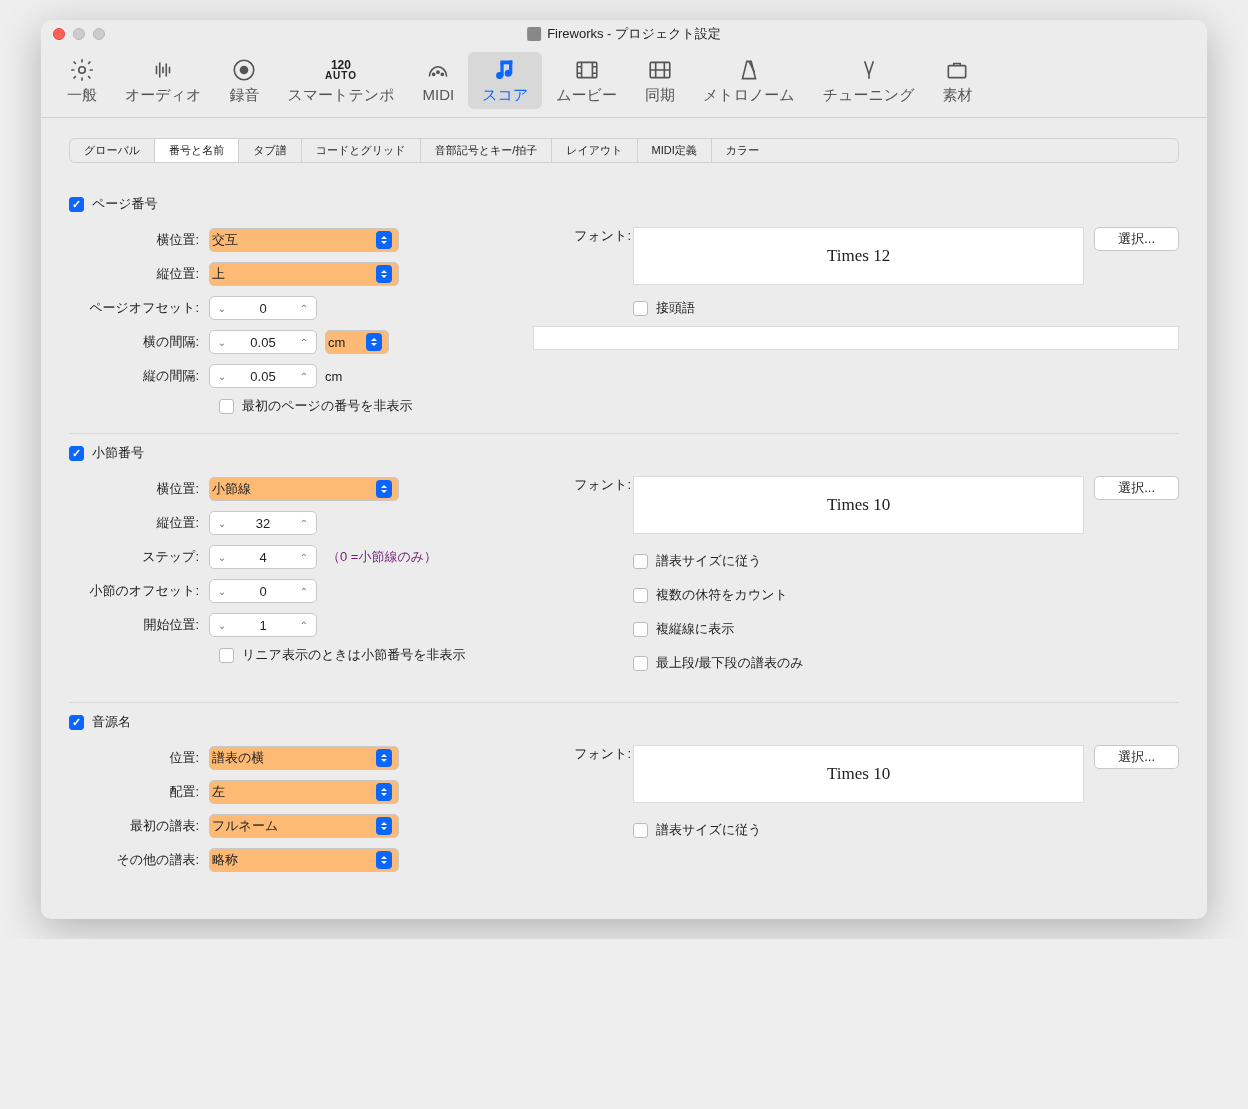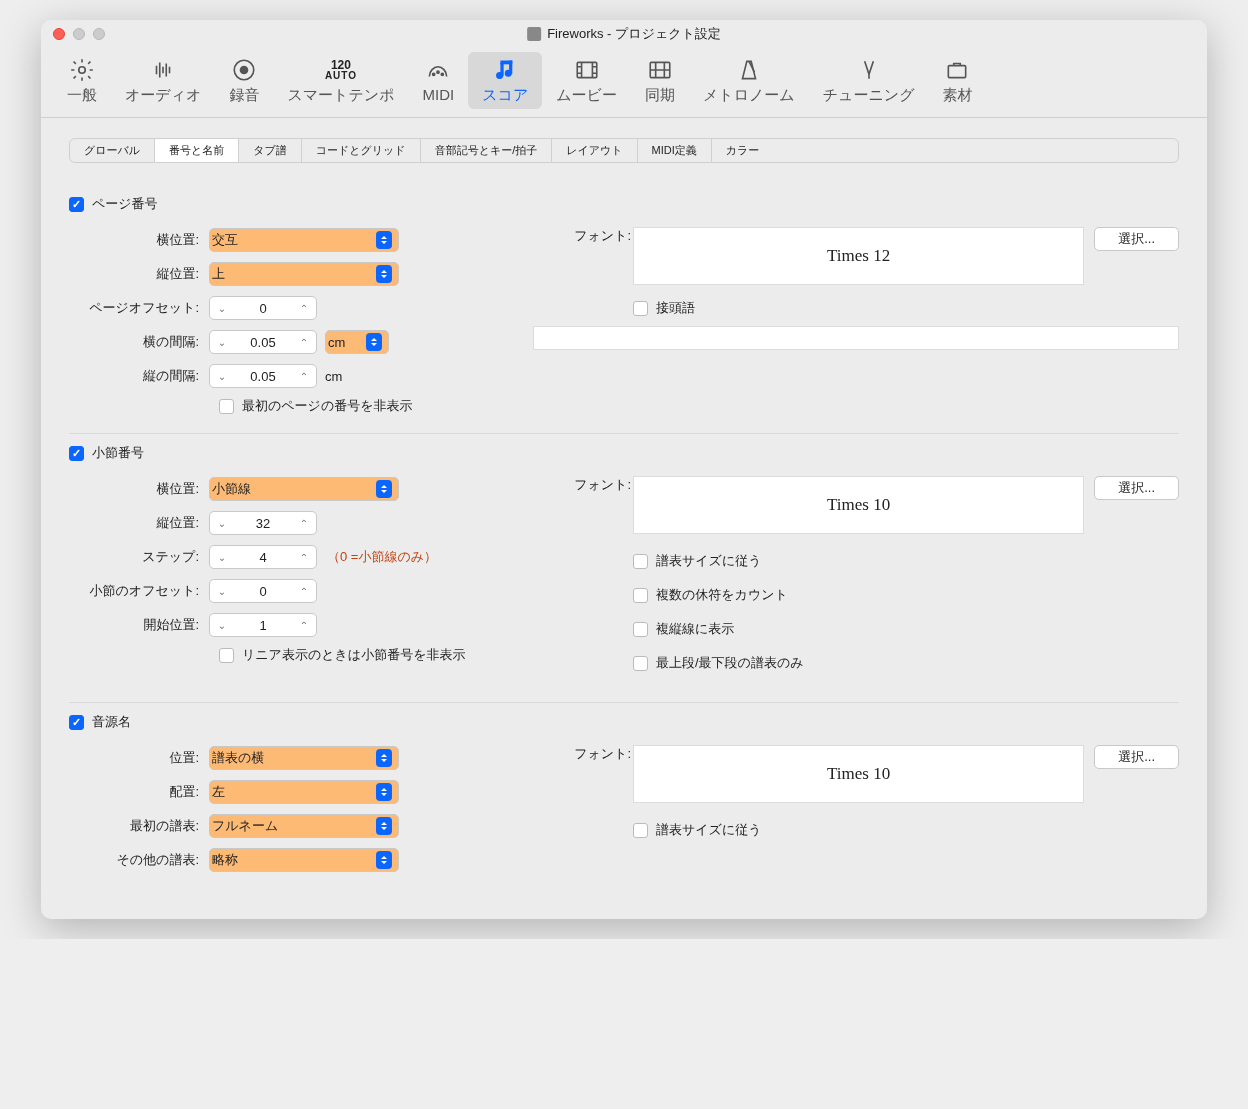--- a/index.html
+++ b/index.html
@@ -45,21 +45,21 @@
 .select{height:24px;min-width:190px;background:#fdba74;border:1px solid #c8c8c8;border-radius:5px;display:flex;align-items:center;padding:0 6px 0 2px;position:relative}
 .select-val{flex:1}
 .sel-arrow{width:16px;height:18px;background:#0a66ff;border-radius:4px;display:flex;flex-direction:column;align-items:center;justify-content:center;flex-shrink:0}
 .sel-arrow::before{content:"";border:3px solid transparent;border-bottom-color:#fff;margin-bottom:1px}
 .sel-arrow::after{content:"";border:3px solid transparent;border-top-color:#fff;margin-top:1px}
 .stepper{height:24px;width:108px;background:#fff;border:1px solid #c8c8c8;border-radius:5px;display:flex;align-items:center}
 .step-btn{width:24px;height:100%;display:flex;align-items:center;justify-content:center;color:#777;font-size:10px}
 .step-val{flex:1;text-align:center}
 .unit{margin-left:8px}
 .unit-sel{min-width:64px}
-.hint{margin-left:10px;color:#c2410c}
+.hint{margin-left:10px;color:#701a75}
 .chk-row{display:flex;align-items:center;gap:8px;margin-left:150px;margin-top:4px}
 .chk-row-r{display:flex;align-items:center;gap:8px;margin-bottom:8px;min-height:26px}
 .font-box{background:#fff;border:1px solid #dcdcdc;height:58px;flex:1;display:flex;align-items:center;justify-content:center;font-family:"Times New Roman",serif;font-size:17px}
 .font-row{display:flex;align-items:flex-start;gap:0;margin-bottom:14px}
 .btn{height:24px;padding:0 23px;background:#fff;border:1px solid #c8c8c8;border-radius:5px;display:flex;align-items:center;margin-left:10px}
 .input-line{background:#fff;border:1px solid #dcdcdc;height:24px;flex:1}
 .prefix-row{display:flex;align-items:center;gap:8px;margin-bottom:8px}
 </style>
 </head>
 <body>

